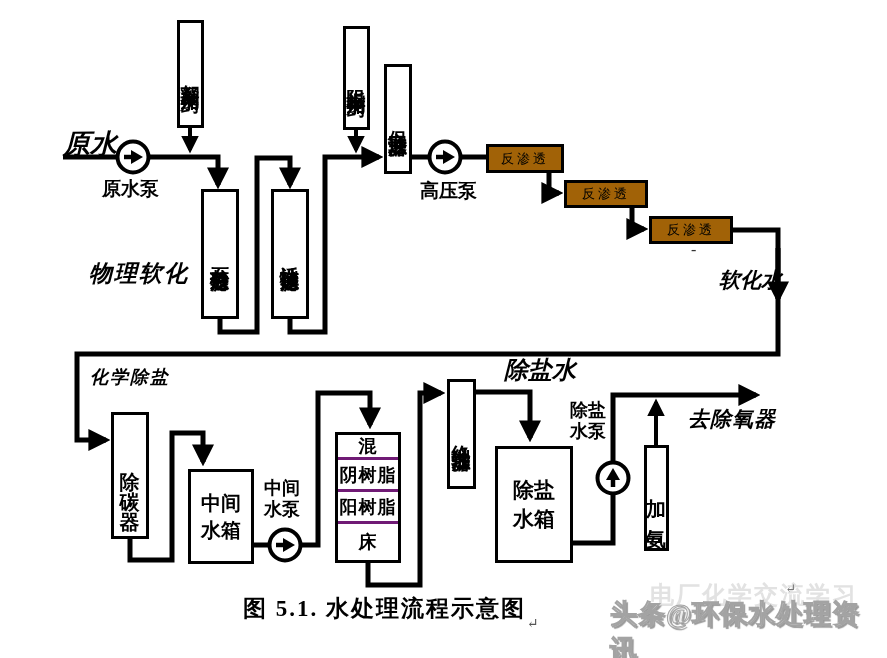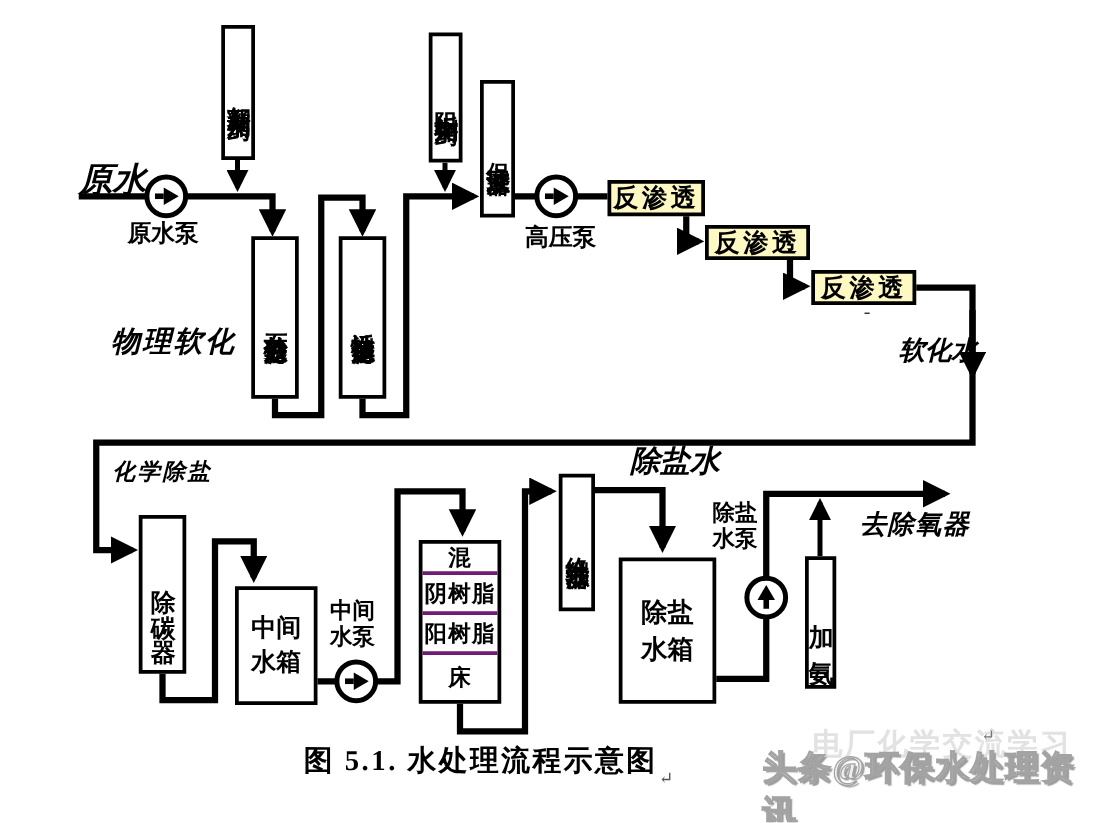--- a/index.html
+++ b/index.html
@@ -15,23 +15,23 @@
     font-weight:bold;font-size:19px;line-height:1;letter-spacing:2px;padding-top:2px;
   }
   .vbox.spread3{letter-spacing:20px;padding-top:20px;font-size:20px;}
   .vbox.spread2{letter-spacing:30px;padding-top:30px;font-size:20px;}
   .tank{
     position:absolute;box-sizing:border-box;background:#fff;border:3px solid #000;
     display:flex;align-items:center;justify-content:center;text-align:center;
     font-weight:bold;white-space:pre-line;line-height:1.35;
   }
   .ro{
-    position:absolute;box-sizing:border-box;background:#fef9c3;border:3px solid #000;
+    position:absolute;box-sizing:border-box;background:#a16207;border:3px solid #000;
     display:flex;align-items:center;justify-content:center;
-    font-weight:bold;font-size:20px;letter-spacing:3px;
+    font-weight:normal;font-size:13px;letter-spacing:3px;
   }
   .mixedbed{
     position:absolute;box-sizing:border-box;background:#fff;border:3px solid #000;
     display:grid;grid-template-rows:22px 32px 32px 1fr;
   }
   .mixedbed .cell{
     display:flex;align-items:center;justify-content:center;
     font-weight:bold;font-size:18px;letter-spacing:1px;
   }
   .mixedbed .cell + .cell{border-top:3px solid #701a75;}
@@ -117,21 +117,21 @@
 水箱</div>
 
   <div class="mixedbed" style="left:335px;top:432px;width:66px;height:131px;">
     <div class="cell">混</div>
     <div class="cell">阴树脂</div>
     <div class="cell">阳树脂</div>
     <div class="cell">床</div>
   </div>
 
   <div class="lbl italic" style="left:63px;top:129px;font-size:27px;">原水</div>
-  <div class="lbl" style="left:102px;top:178px;font-size:19px;font-family:Liberation Mono, monospace;">原水泵</div>
+  <div class="lbl" style="left:102px;top:178px;font-size:19px;">原水泵</div>
   <div class="lbl" style="left:420px;top:180px;font-size:19px;">高压泵</div>
   <div class="lbl italic" style="left:703px;top:268px;font-size:21px;margin-left:16px;">软化水</div>
   <div class="lbl italic" style="left:89px;top:261px;font-size:23px;letter-spacing:2px;">物理软化</div>
   <div class="lbl italic" style="left:90px;top:367px;font-size:18px;letter-spacing:2px;">化学除盐</div>
   <div class="lbl" style="left:264px;top:478px;font-size:18px;text-align:center;">中间
 水泵</div>
   <div class="lbl italic" style="left:504px;top:357px;font-size:24px;">除盐水</div>
   <div class="lbl" style="left:570px;top:400px;font-size:18px;text-align:center;">除盐
 水泵</div>
   <div class="lbl italic" style="left:688px;top:407px;font-size:21px;letter-spacing:1px;">去除氧器</div>

